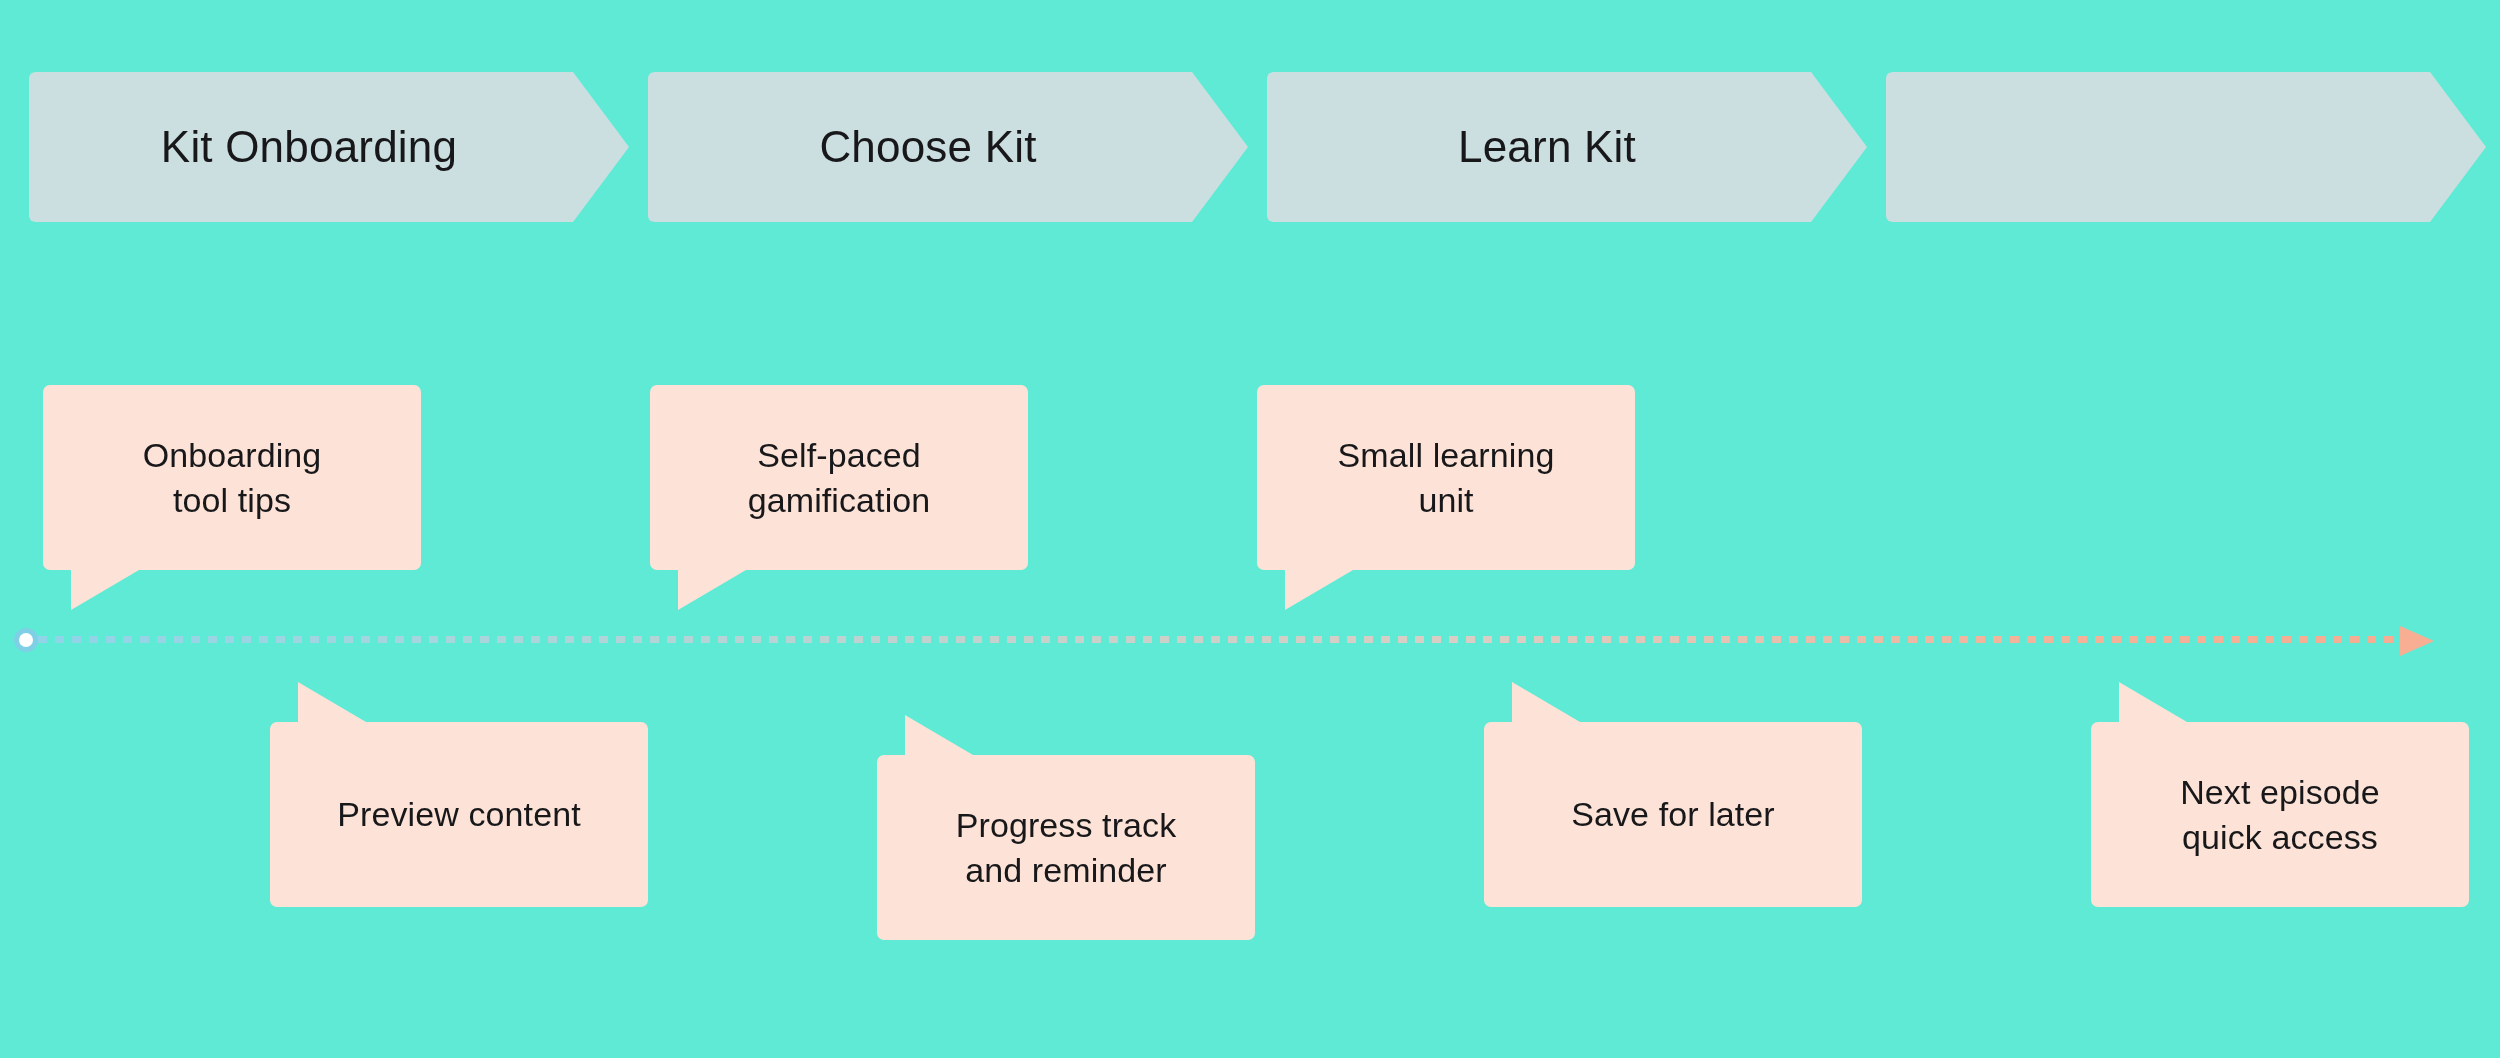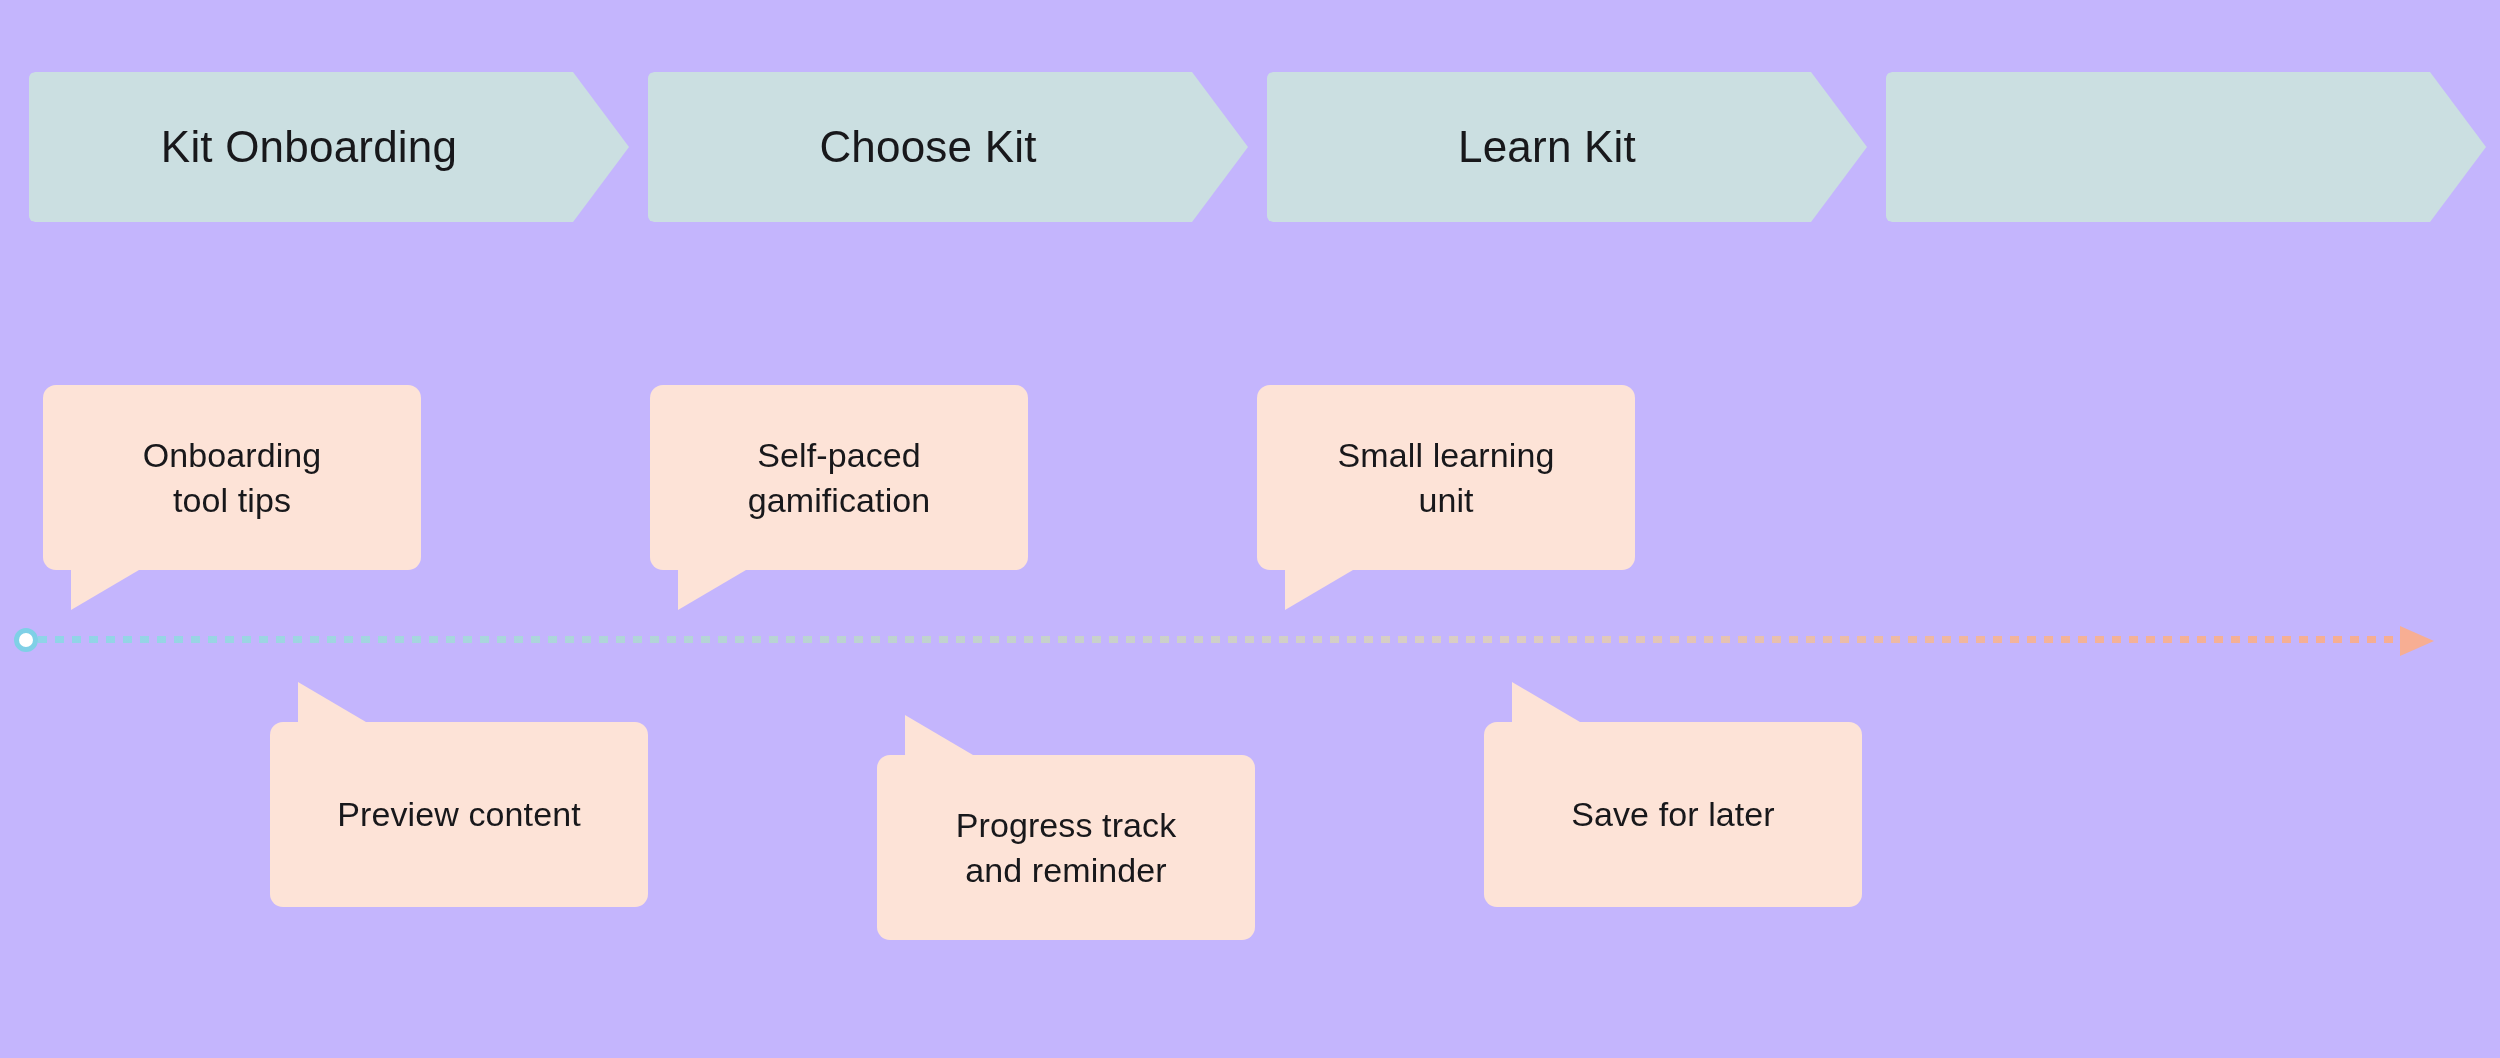--- a/index.html
+++ b/index.html
@@ -12,21 +12,21 @@
     font-family: "Liberation Sans", sans-serif;
     width: 2500px;
     height: 1058px;
     overflow: hidden;
   }
 
   #canvas {
     position: relative;
     width: 2500px;
     height: 1058px;
-    background: #c4b5fd;
+    background: #5eead4;
   }
 
   
   .stage-row {
     position: absolute;
     left: 0;
     top: 72px;
     width: 2500px;
     height: 150px;
   }
@@ -120,21 +120,21 @@
     border-top: 15px solid transparent;
     border-bottom: 15px solid transparent;
     border-left: 34px solid #f7ae93;
   }
 
   
   .bubble {
     position: absolute;
     box-sizing: border-box;
     background: #fde3d7;
-    border-radius: 13px;
+    border-radius: 7px;
     display: flex;
     align-items: center;
     justify-content: center;
     padding: 0 18px;
   }
   .bubble-text {
     font-size: 34px;
     line-height: 1.30;
     color: #18181b;
     text-align: center;
@@ -225,14 +225,19 @@
     <div class="bubble-text">Progress track
 and reminder</div>
     <div class="bubble-tail"></div>
   </div>
 
   <div class="bubble bubble-lower" style="left:1484px; top:722px; width:378px; height:185px;">
     <div class="bubble-text">Save for later</div>
     <div class="bubble-tail"></div>
   </div>
 
+  <div class="bubble bubble-lower" style="left:2091px; top:722px; width:378px; height:185px;">
+    <div class="bubble-text">Next episode
+quick access</div>
+    <div class="bubble-tail"></div>
+  </div>
 
 </div>
 
 </body></html>

